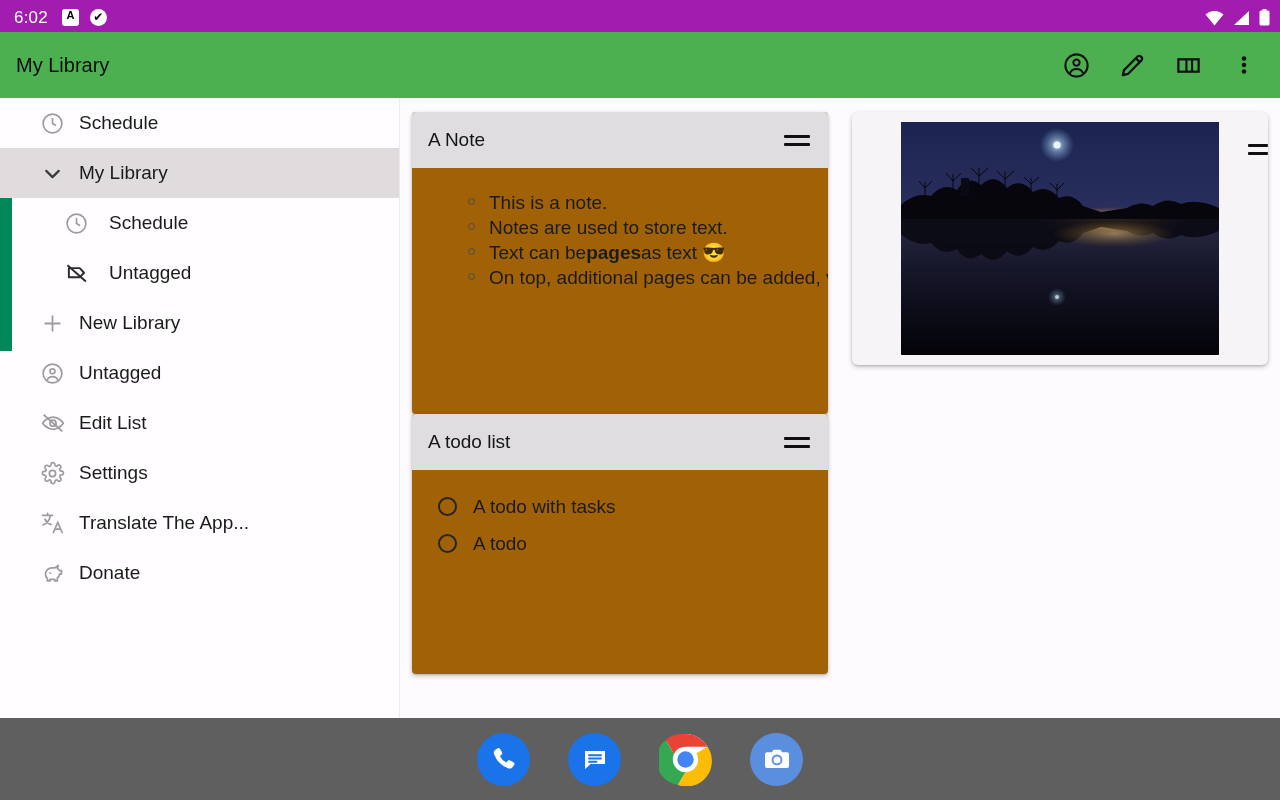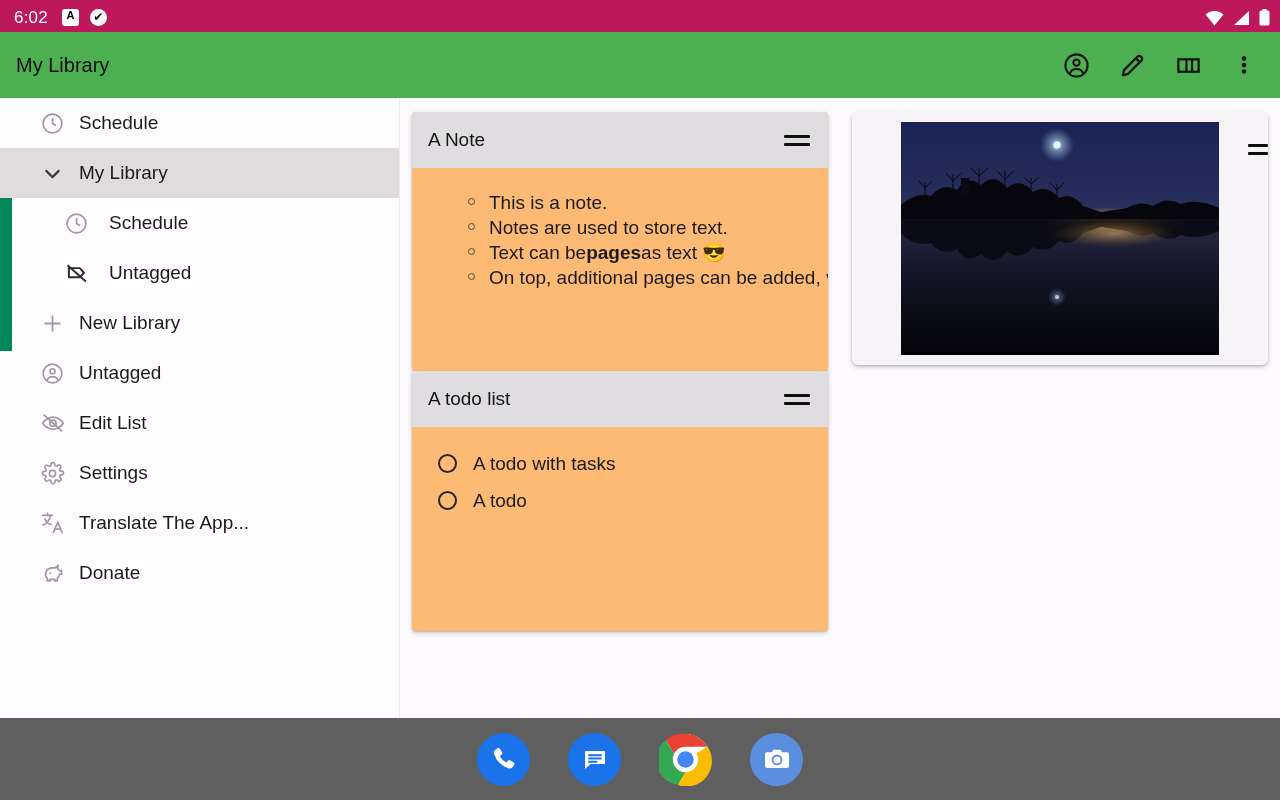--- a/index.html
+++ b/index.html
@@ -6,21 +6,21 @@
   html, body {
     width: 1280px; height: 800px;
     font-family: "Liberation Sans", sans-serif;
     background: #fdfbfd; overflow: hidden;
   }
   #root { position: relative; width: 1280px; height: 800px; }
 
   
   .statusbar {
     position: absolute; top: 0; left: 0; width: 1280px; height: 35px;
-    background: #be185d; display: flex; align-items: center;
+    background: #a21caf; display: flex; align-items: center;
     padding: 0 10px 0 14px; color: #fff;
   }
   .sb-clock { font-size: 17px; letter-spacing: .2px; }
   .sb-left-icons { display: flex; align-items: center; gap: 11px; margin-left: 14px; }
   .sb-spacer { flex: 1; }
   .sb-right-icons { display: flex; align-items: flex-end; gap: 9px; padding-bottom: 1px; }
   .ico-aegis {
     width: 17px; height: 17px; background: #fff; border-radius: 3px;
     color: #000; font-size: 11px; font-weight: bold; line-height: 13px; text-align: center;
     border-bottom: 4px solid #fff;
@@ -67,34 +67,34 @@
     color: #9e9a9e; flex: none;
   }
   .nav-label { font-size: 19px; color: #1b1b1b; margin-left: 9px; }
   .nav-item.sub .nav-label { margin-left: 15px; }
 
   
   .col-a { position: absolute; left: 412px; top: 14px; width: 416px; }
   .col-b { position: absolute; left: 852px; top: 14px; width: 416px; }
 
   .card {
-    background: #fdba74; border-radius: 4px;
+    background: #a16207; border-radius: 4px;
     box-shadow: 0 2px 5px rgba(0,0,0,.22), 0 1px 2px rgba(0,0,0,.12);
     overflow: hidden;
   }
   .card-head {
     height: 56px; background: #dfdde0; display: flex; align-items: center;
     padding: 0 18px 0 16px;
   }
   .card-title { font-size: 19px; color: #151515; }
   .card-head-spacer { flex: 1; }
   .drag-handle { width: 26px; cursor: grab; display: flex; flex-direction: column; gap: 5px; }
   .drag-handle i { display: block; height: 3px; background: #101010; border-radius: 1px; }
 
-  .note-body { height: 203px; padding: 22px 0 0 0; overflow: hidden; }
+  .note-body { height: 246px; padding: 22px 0 0 0; overflow: hidden; }
   .note-line {
     display: flex; align-items: baseline; font-size: 19px; color: #1b1b1b;
     line-height: 25px; white-space: nowrap; padding-left: 56px;
   }
   .bullet {
     width: 7px; height: 7px; border: 1.6px solid #4b4b4b; border-radius: 50%;
     flex: none; margin-right: 14px; position: relative; top: -4px;
   }
   .note-line b { font-weight: bold; }
 

